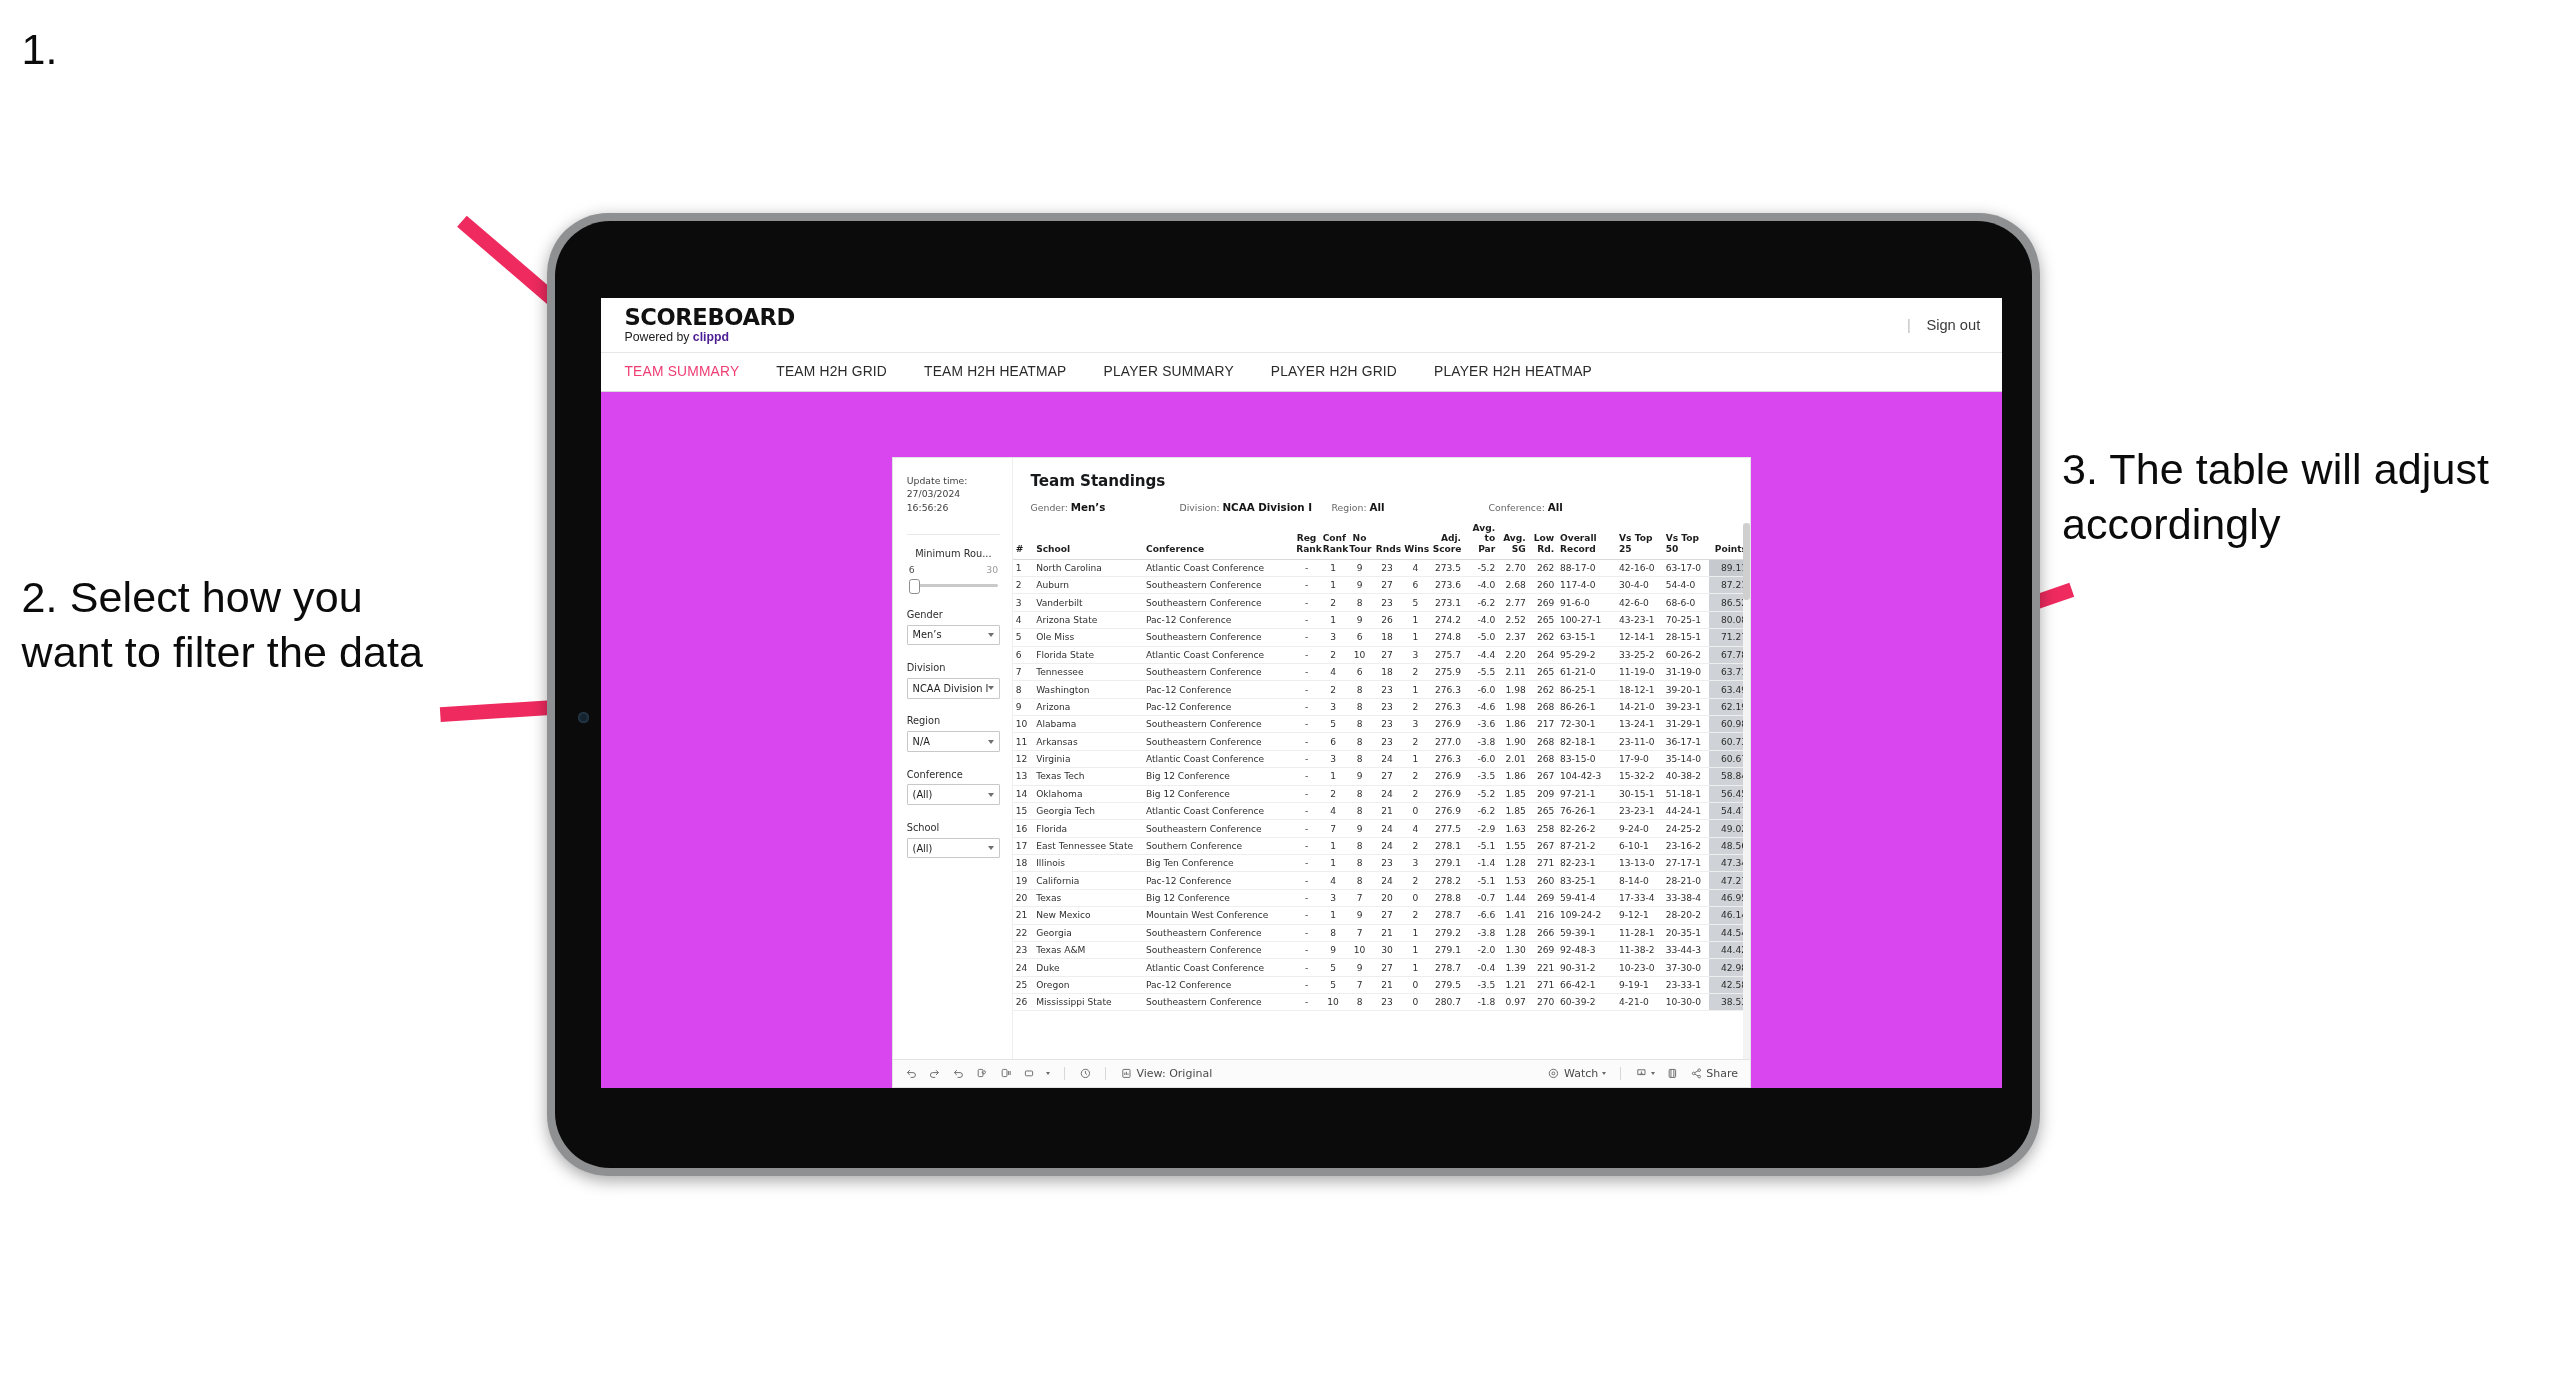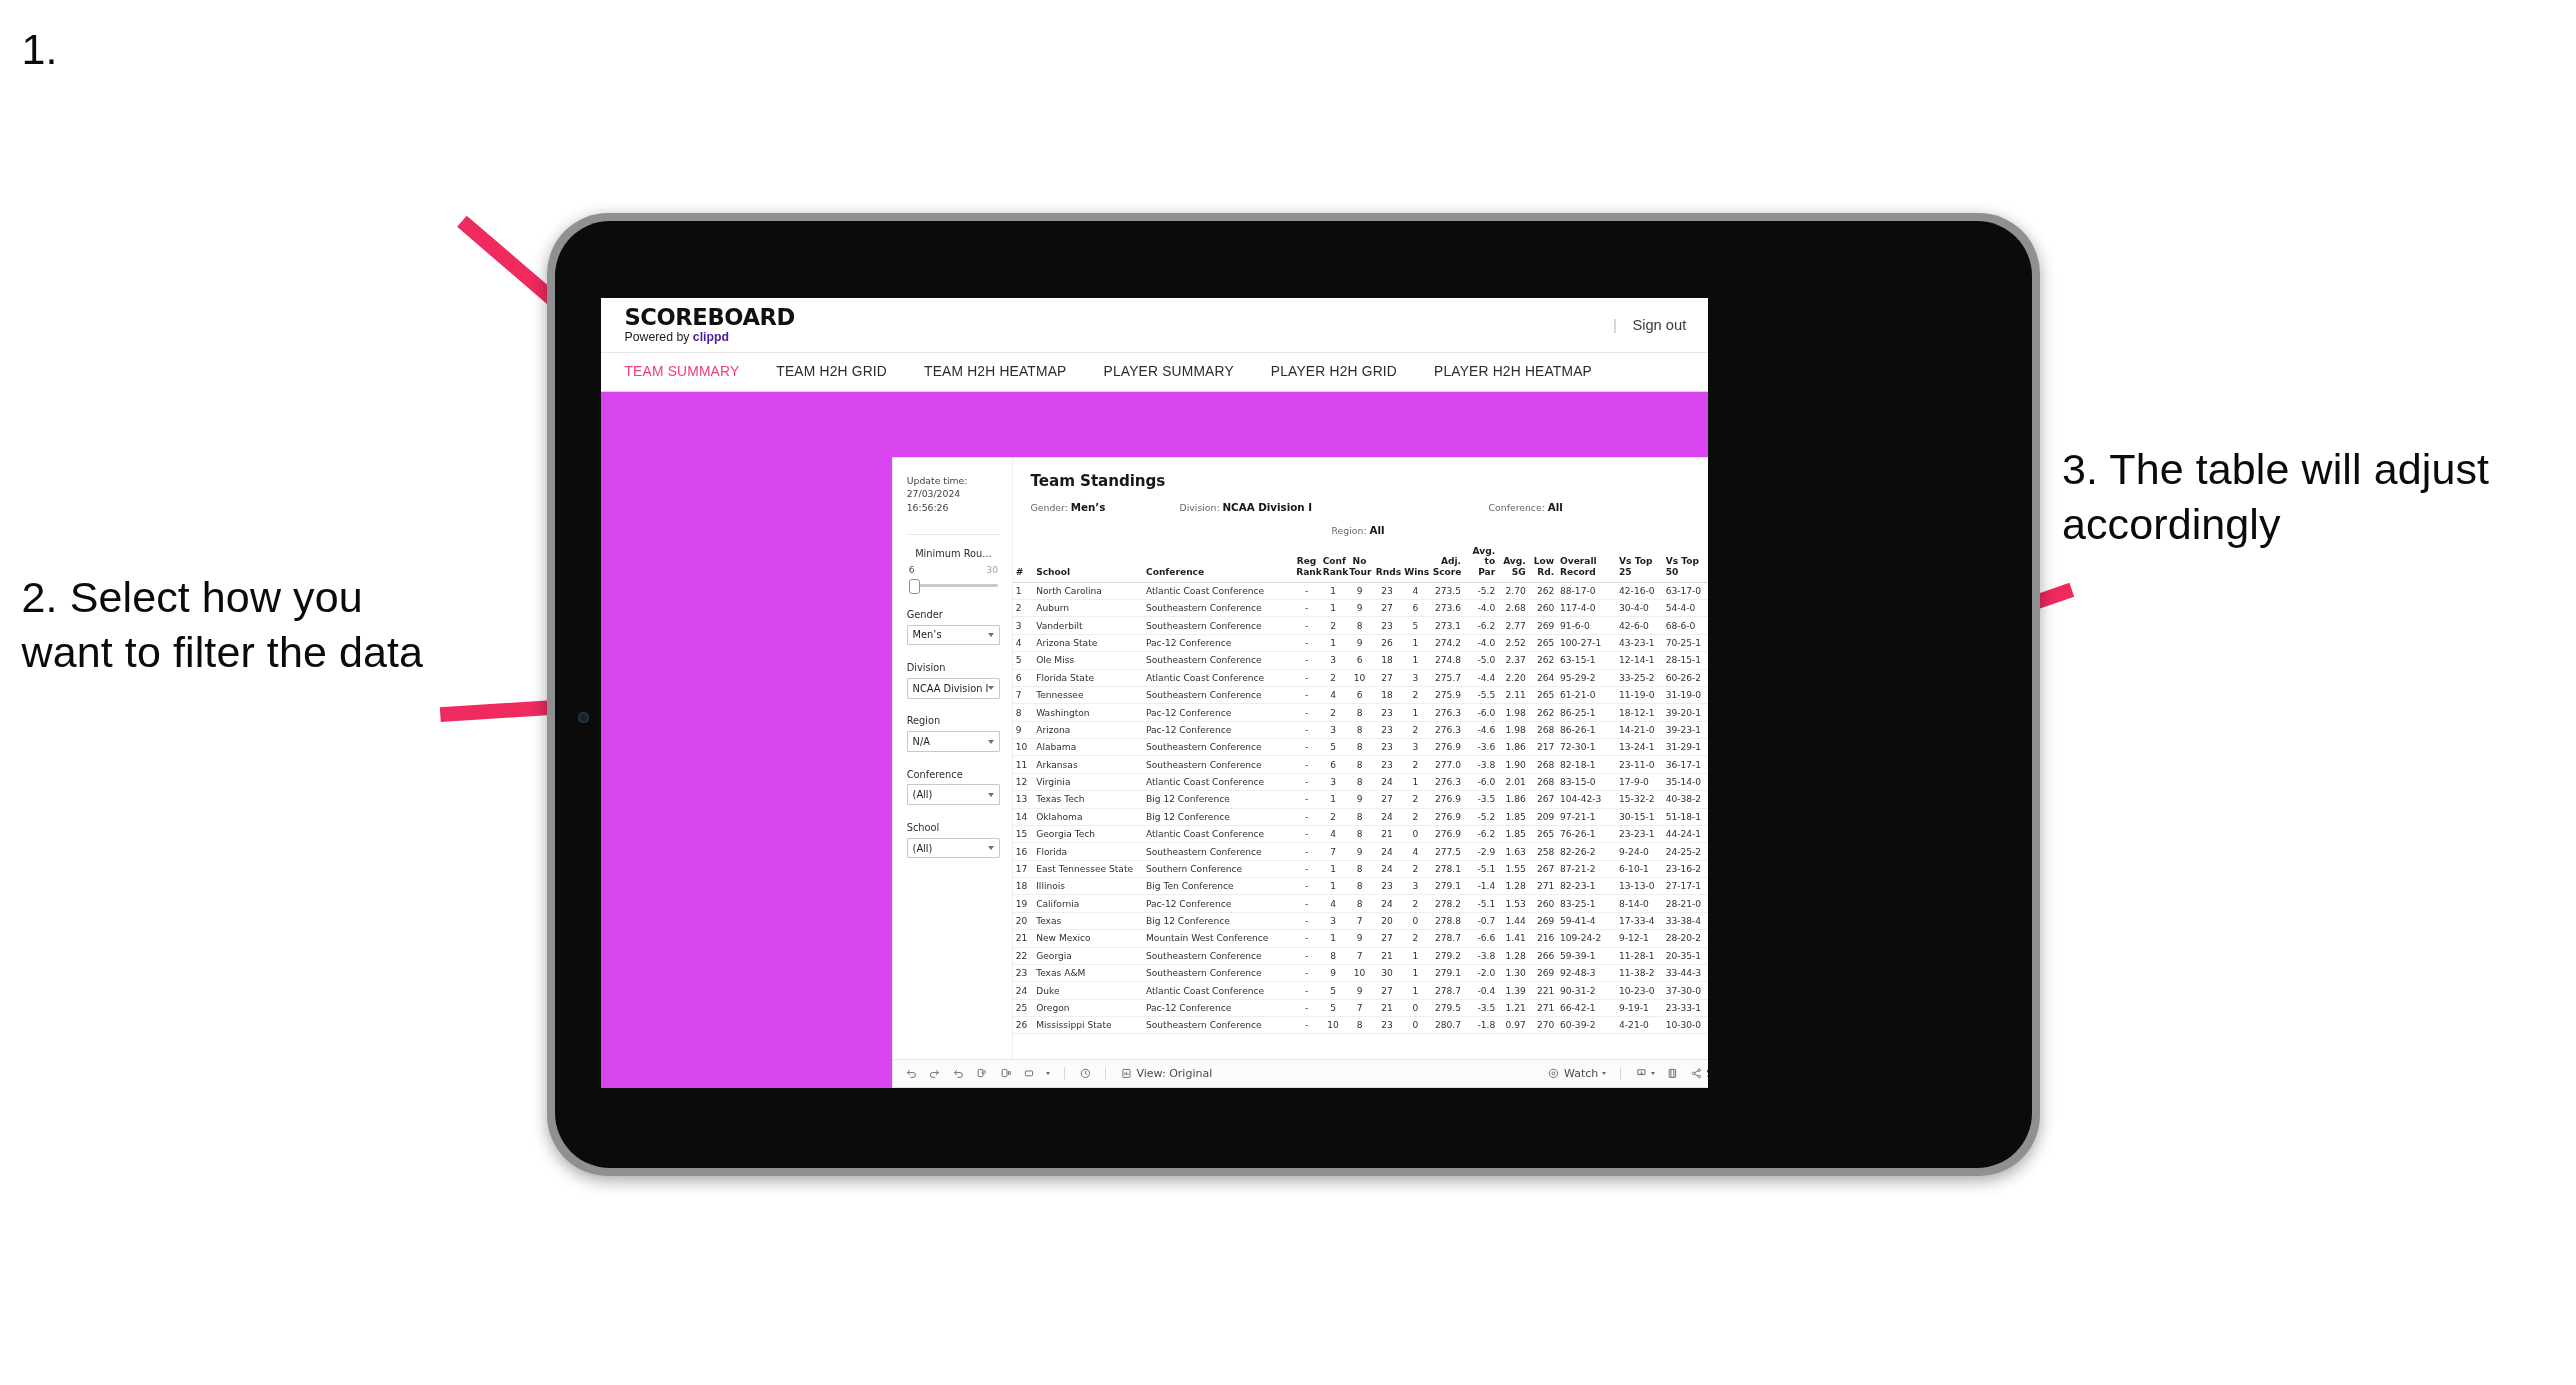--- a/index.html
+++ b/index.html
@@ -29,21 +29,21 @@
   #tablet-screen{
     position:absolute;left:7.9px;top:7.9px;right:7.9px;bottom:7.9px;
     background:#0b0b0b;border-radius:55px;overflow:hidden;
   }
   .cam{position:absolute;width:10.8px;height:10.8px;border-radius:50%;
        background:#16232e;box-shadow:inset 0 0 2.9px #3d5d78;}
   #cam-left{left:23.6px;top:491px;}
 
   
   #viewport{
-    position:absolute;left:46px;top:77px;width:1107px;height:790px;
+    position:absolute;left:46px;top:77px;width:1401px;height:790px;
     background:#eceef0;overflow:hidden;
   }
 
   
   #appbar{height:54px;background:#fff;display:flex;align-items:stretch;position:relative;}
   #brand{display:flex;flex-direction:column;justify-content:center;padding:0 21.6px 0 23.6px;min-width:0;}
   #brand-title{font-family:"DejaVu Sans",sans-serif;font-weight:700;font-size:22.6px;letter-spacing:-0.4px;color:#111;line-height:1;}
   #brand-sub{font-size:12.3px;color:#1b1b1b;margin-top:2.9px;line-height:1;white-space:nowrap;}
   #brand-sub .pw{color:#1b1b1b;}
   #brand-sub .clippd{color:#4c1d95;font-weight:700;}
@@ -96,21 +96,21 @@
            border-left:3.4px solid transparent;border-right:3.4px solid transparent;border-top:4.4px solid #6f6f6f;}
 
   
   #tablewrap{flex:1;min-width:0;display:flex;flex-direction:column;}
   #viz-head{padding:13.8px 15.7px 0 17.7px;}
   #viz-title{font-size:15.2px;font-weight:700;color:#17181a;letter-spacing:-0.1px;}
   #viz-meta{display:flex;margin-top:11.8px;font-size:9.3px;color:#5a5a5a;}
   .meta-item{flex:0 0 auto;}
   .meta-item .lab{color:#666;}
   .meta-item .val{color:#151515;font-weight:700;font-size:10.3px;}
-  #m1{width:149px;}#m2{width:152px;}#m3{width:157px;margin-top:23px;}
+  #m1{width:149px;}#m2{width:152px;}#m3{width:157px;}
 
   #tbl-scroll{flex:1;overflow:hidden;position:relative;margin-top:9.8px;}
   table#standings{border-collapse:collapse;width:100%;table-layout:fixed;font-size:9.1px;color:#2f2f2f;}
   #standings thead th{
     font-weight:700;color:#1d1d1d;font-size:9.1px;vertical-align:bottom;
     padding:0 2.9px 4.9px 2.9px;border-bottom:1px solid #d9d9d9;line-height:1.12;
   }
   #standings tbody td{
     padding:3.2px 2.9px;border-bottom:1px solid #eeeeee;line-height:1.1;
     white-space:nowrap;overflow:hidden;text-overflow:ellipsis;

